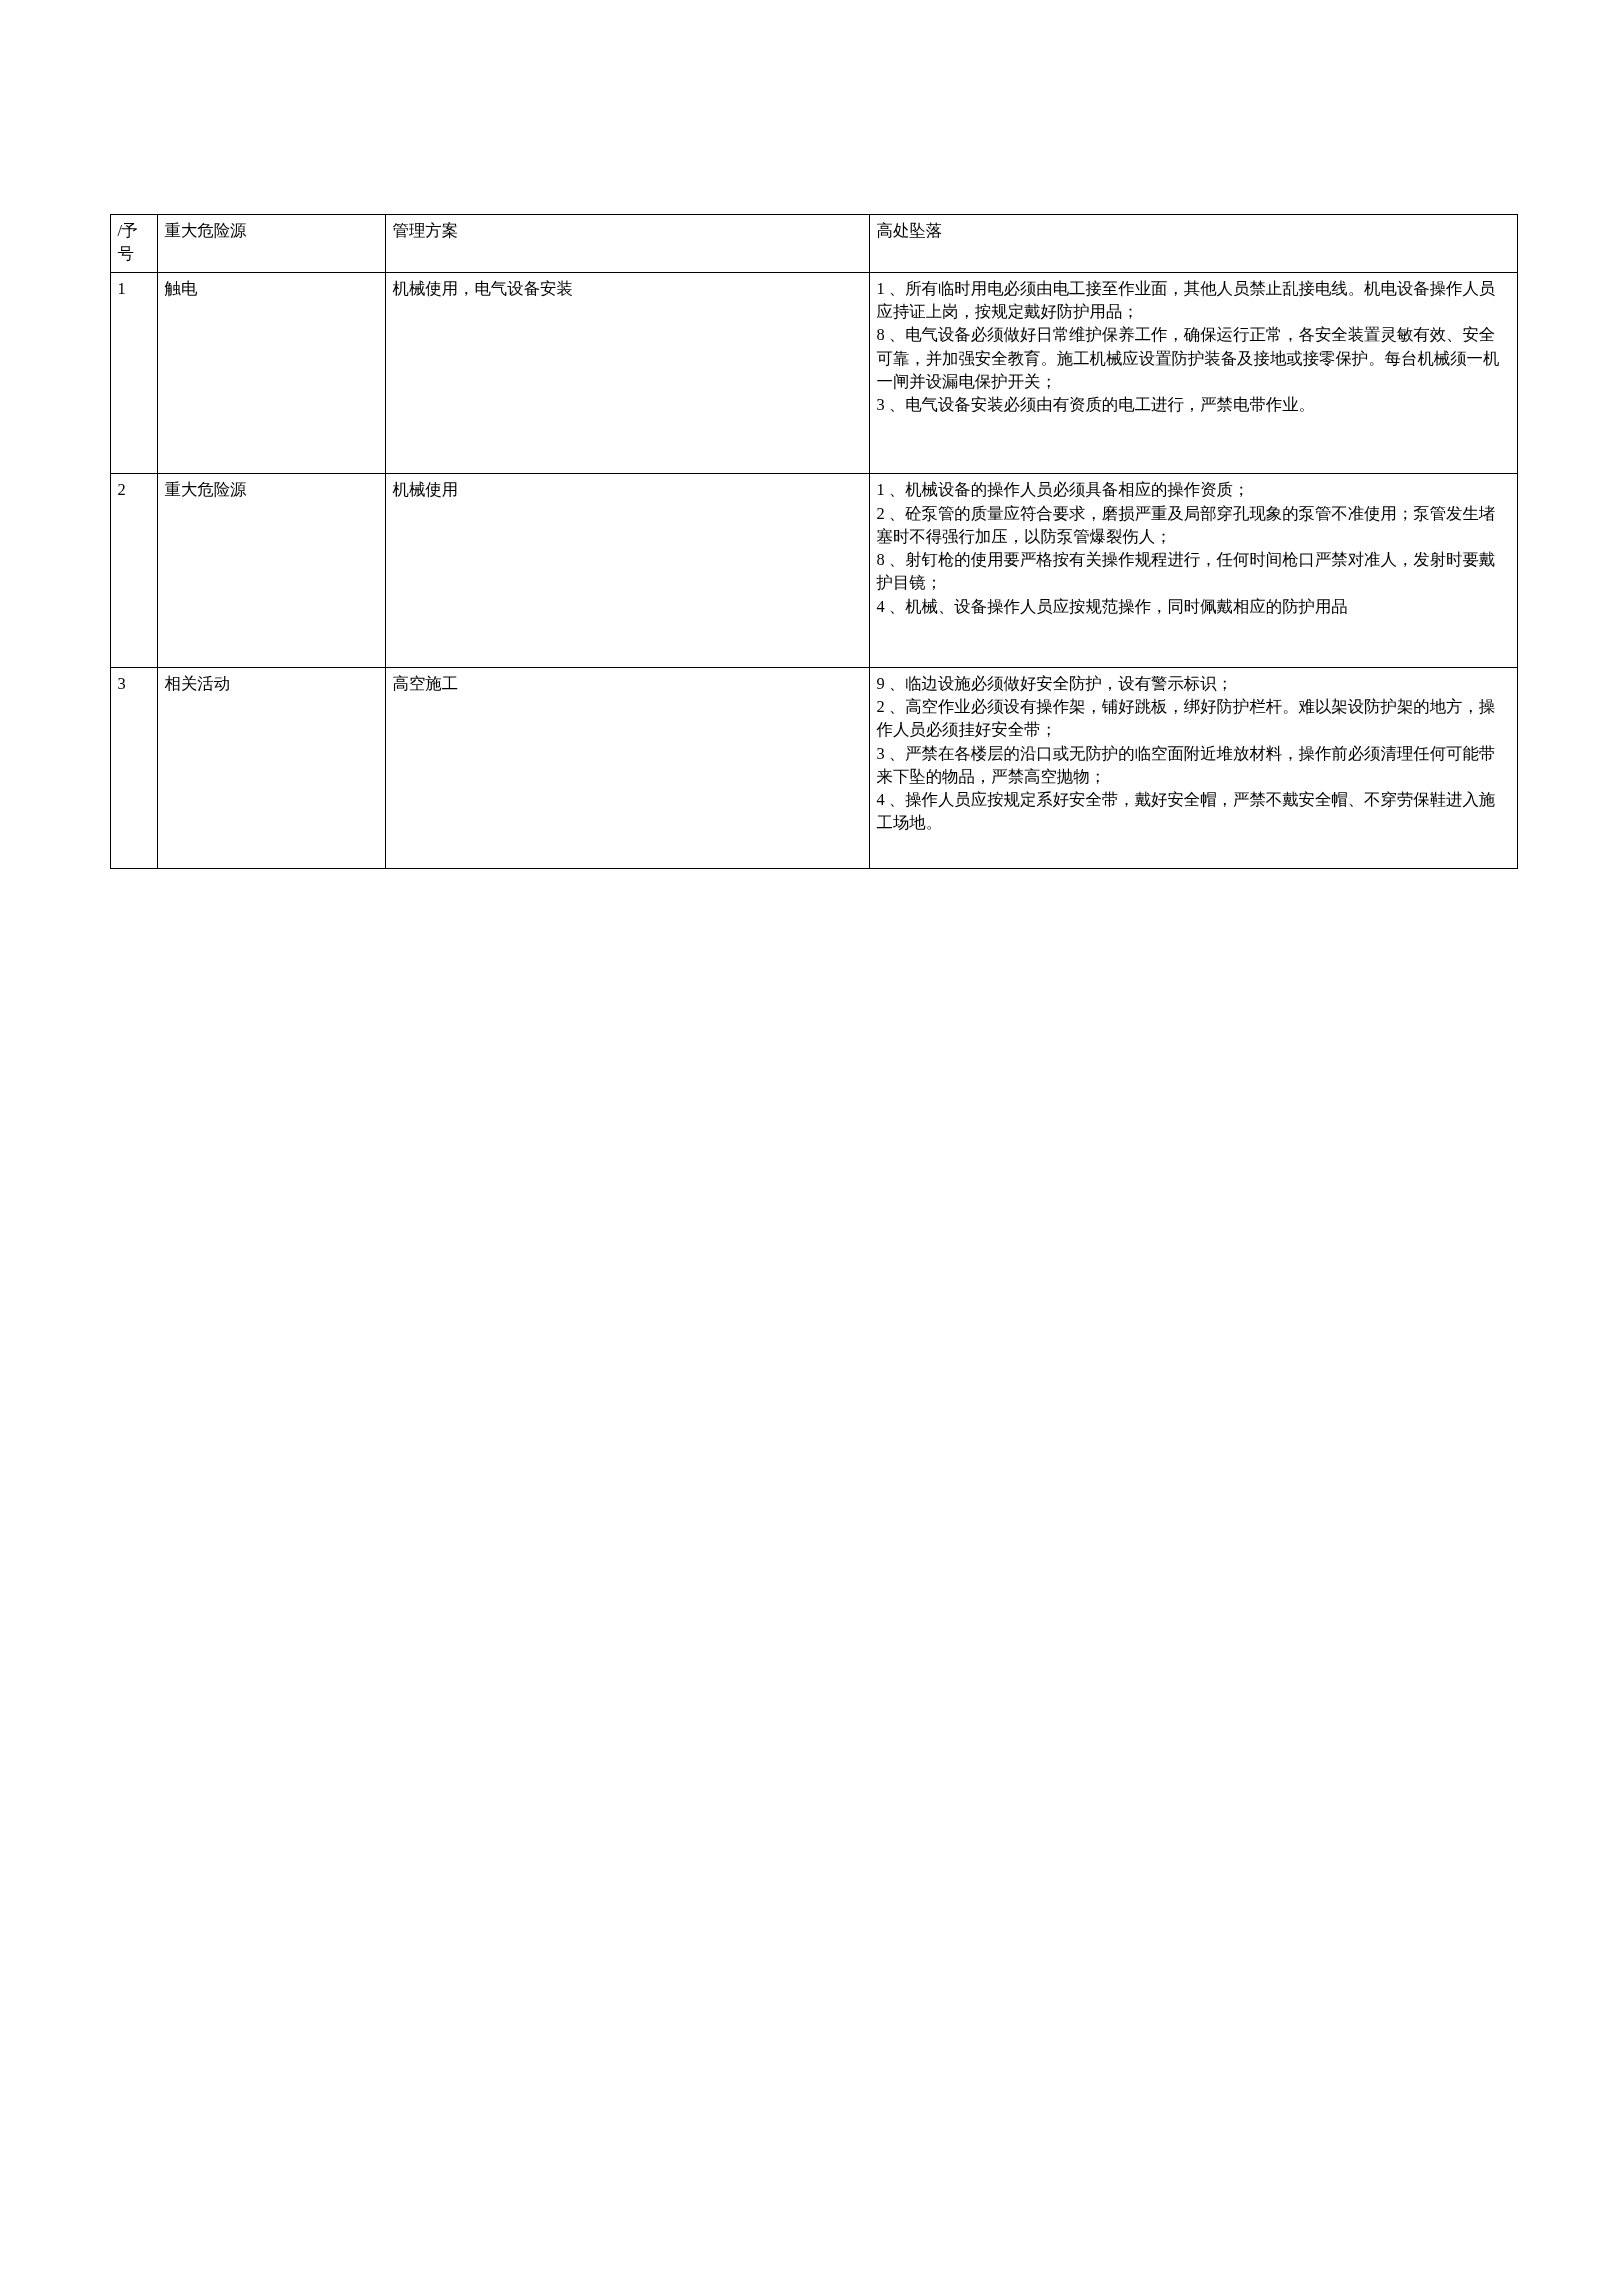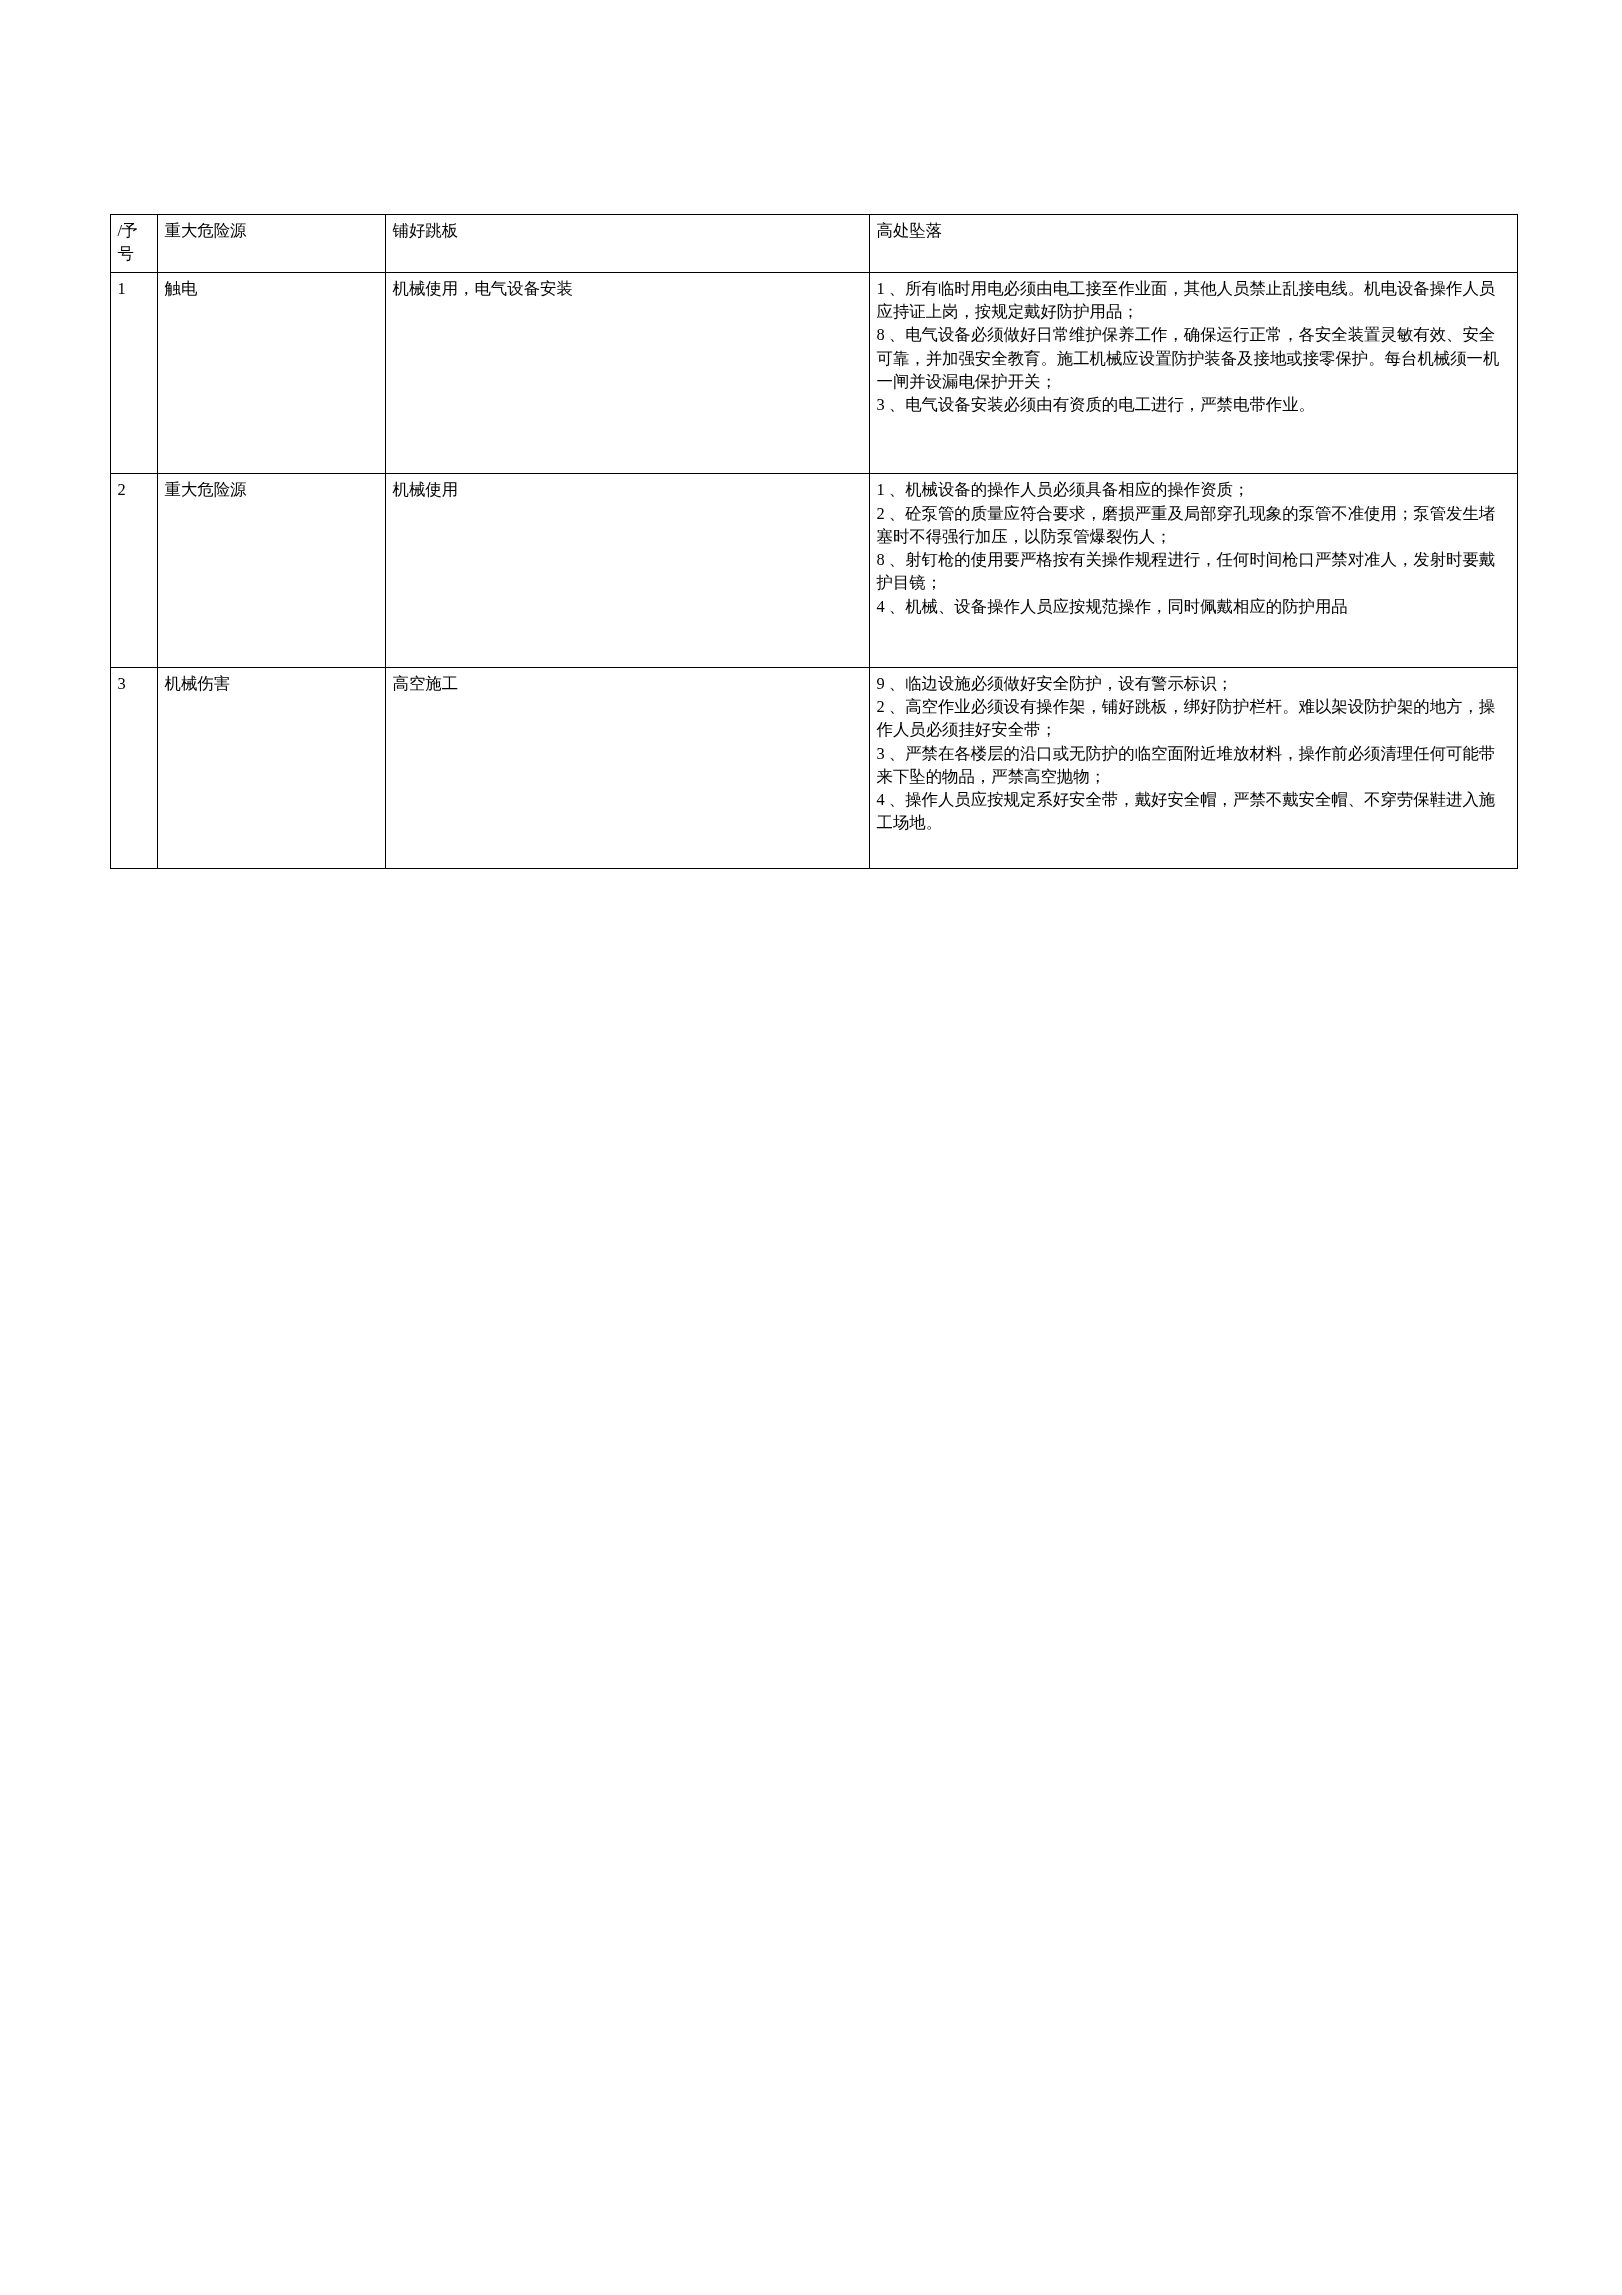--- a/index.html
+++ b/index.html
@@ -83,21 +83,21 @@
     <colgroup>
       <col class="col-no">
       <col class="col-src">
       <col class="col-act">
       <col class="col-plan">
     </colgroup>
     <thead>
       <tr>
         <td class="hdr-no"><span class="slash">/予</span><span>号</span></td>
         <td class="hdr-center">重大危险源</td>
-        <td class="hdr-center">铺好跳板</td>
+        <td class="hdr-center">管理方案</td>
         <td class="hdr-center">高处坠落</td>
       </tr>
     </thead>
     <tbody>
       <tr class="r1">
         <td class="row-no">1</td>
         <td class="cell-text">触电</td>
         <td class="cell-text">机械使用，电气设备安装</td>
         <td class="cell-text">1 、所有临时用电必须由电工接至作业面，其他人员禁止乱接电线。机电设备操作人员应持证上岗，按规定戴好防护用品；
 8 、电气设备必须做好日常维护保养工作，确保运行正常，各安全装置灵敏有效、安全可靠，并加强安全教育。施工机械应设置防护装备及接地或接零保护。每台机械须一机一闸并设漏电保护开关；
@@ -107,21 +107,21 @@
         <td class="row-no">2</td>
         <td class="cell-text">重大危险源</td>
         <td class="cell-text">机械使用</td>
         <td class="cell-text">1 、机械设备的操作人员必须具备相应的操作资质；
 2 、砼泵管的质量应符合要求，磨损严重及局部穿孔现象的泵管不准使用；泵管发生堵塞时不得强行加压，以防泵管爆裂伤人；
 8 、射钉枪的使用要严格按有关操作规程进行，任何时间枪口严禁对准人，发射时要戴护目镜；
 4 、机械、设备操作人员应按规范操作，同时佩戴相应的防护用品</td>
       </tr>
       <tr class="r3">
         <td class="row-no">3</td>
-        <td class="cell-text">机械伤害</td>
+        <td class="cell-text">相关活动</td>
         <td class="cell-text">高空施工</td>
         <td class="cell-text">9 、临边设施必须做好安全防护，设有警示标识；
 2 、高空作业必须设有操作架，铺好跳板，绑好防护栏杆。难以架设防护架的地方，操作人员必须挂好安全带；
 3 、严禁在各楼层的沿口或无防护的临空面附近堆放材料，操作前必须清理任何可能带来下坠的物品，严禁高空抛物；
 4 、操作人员应按规定系好安全带，戴好安全帽，严禁不戴安全帽、不穿劳保鞋进入施工场地。</td>
       </tr>
     </tbody>
   </table>
 
 </div>

